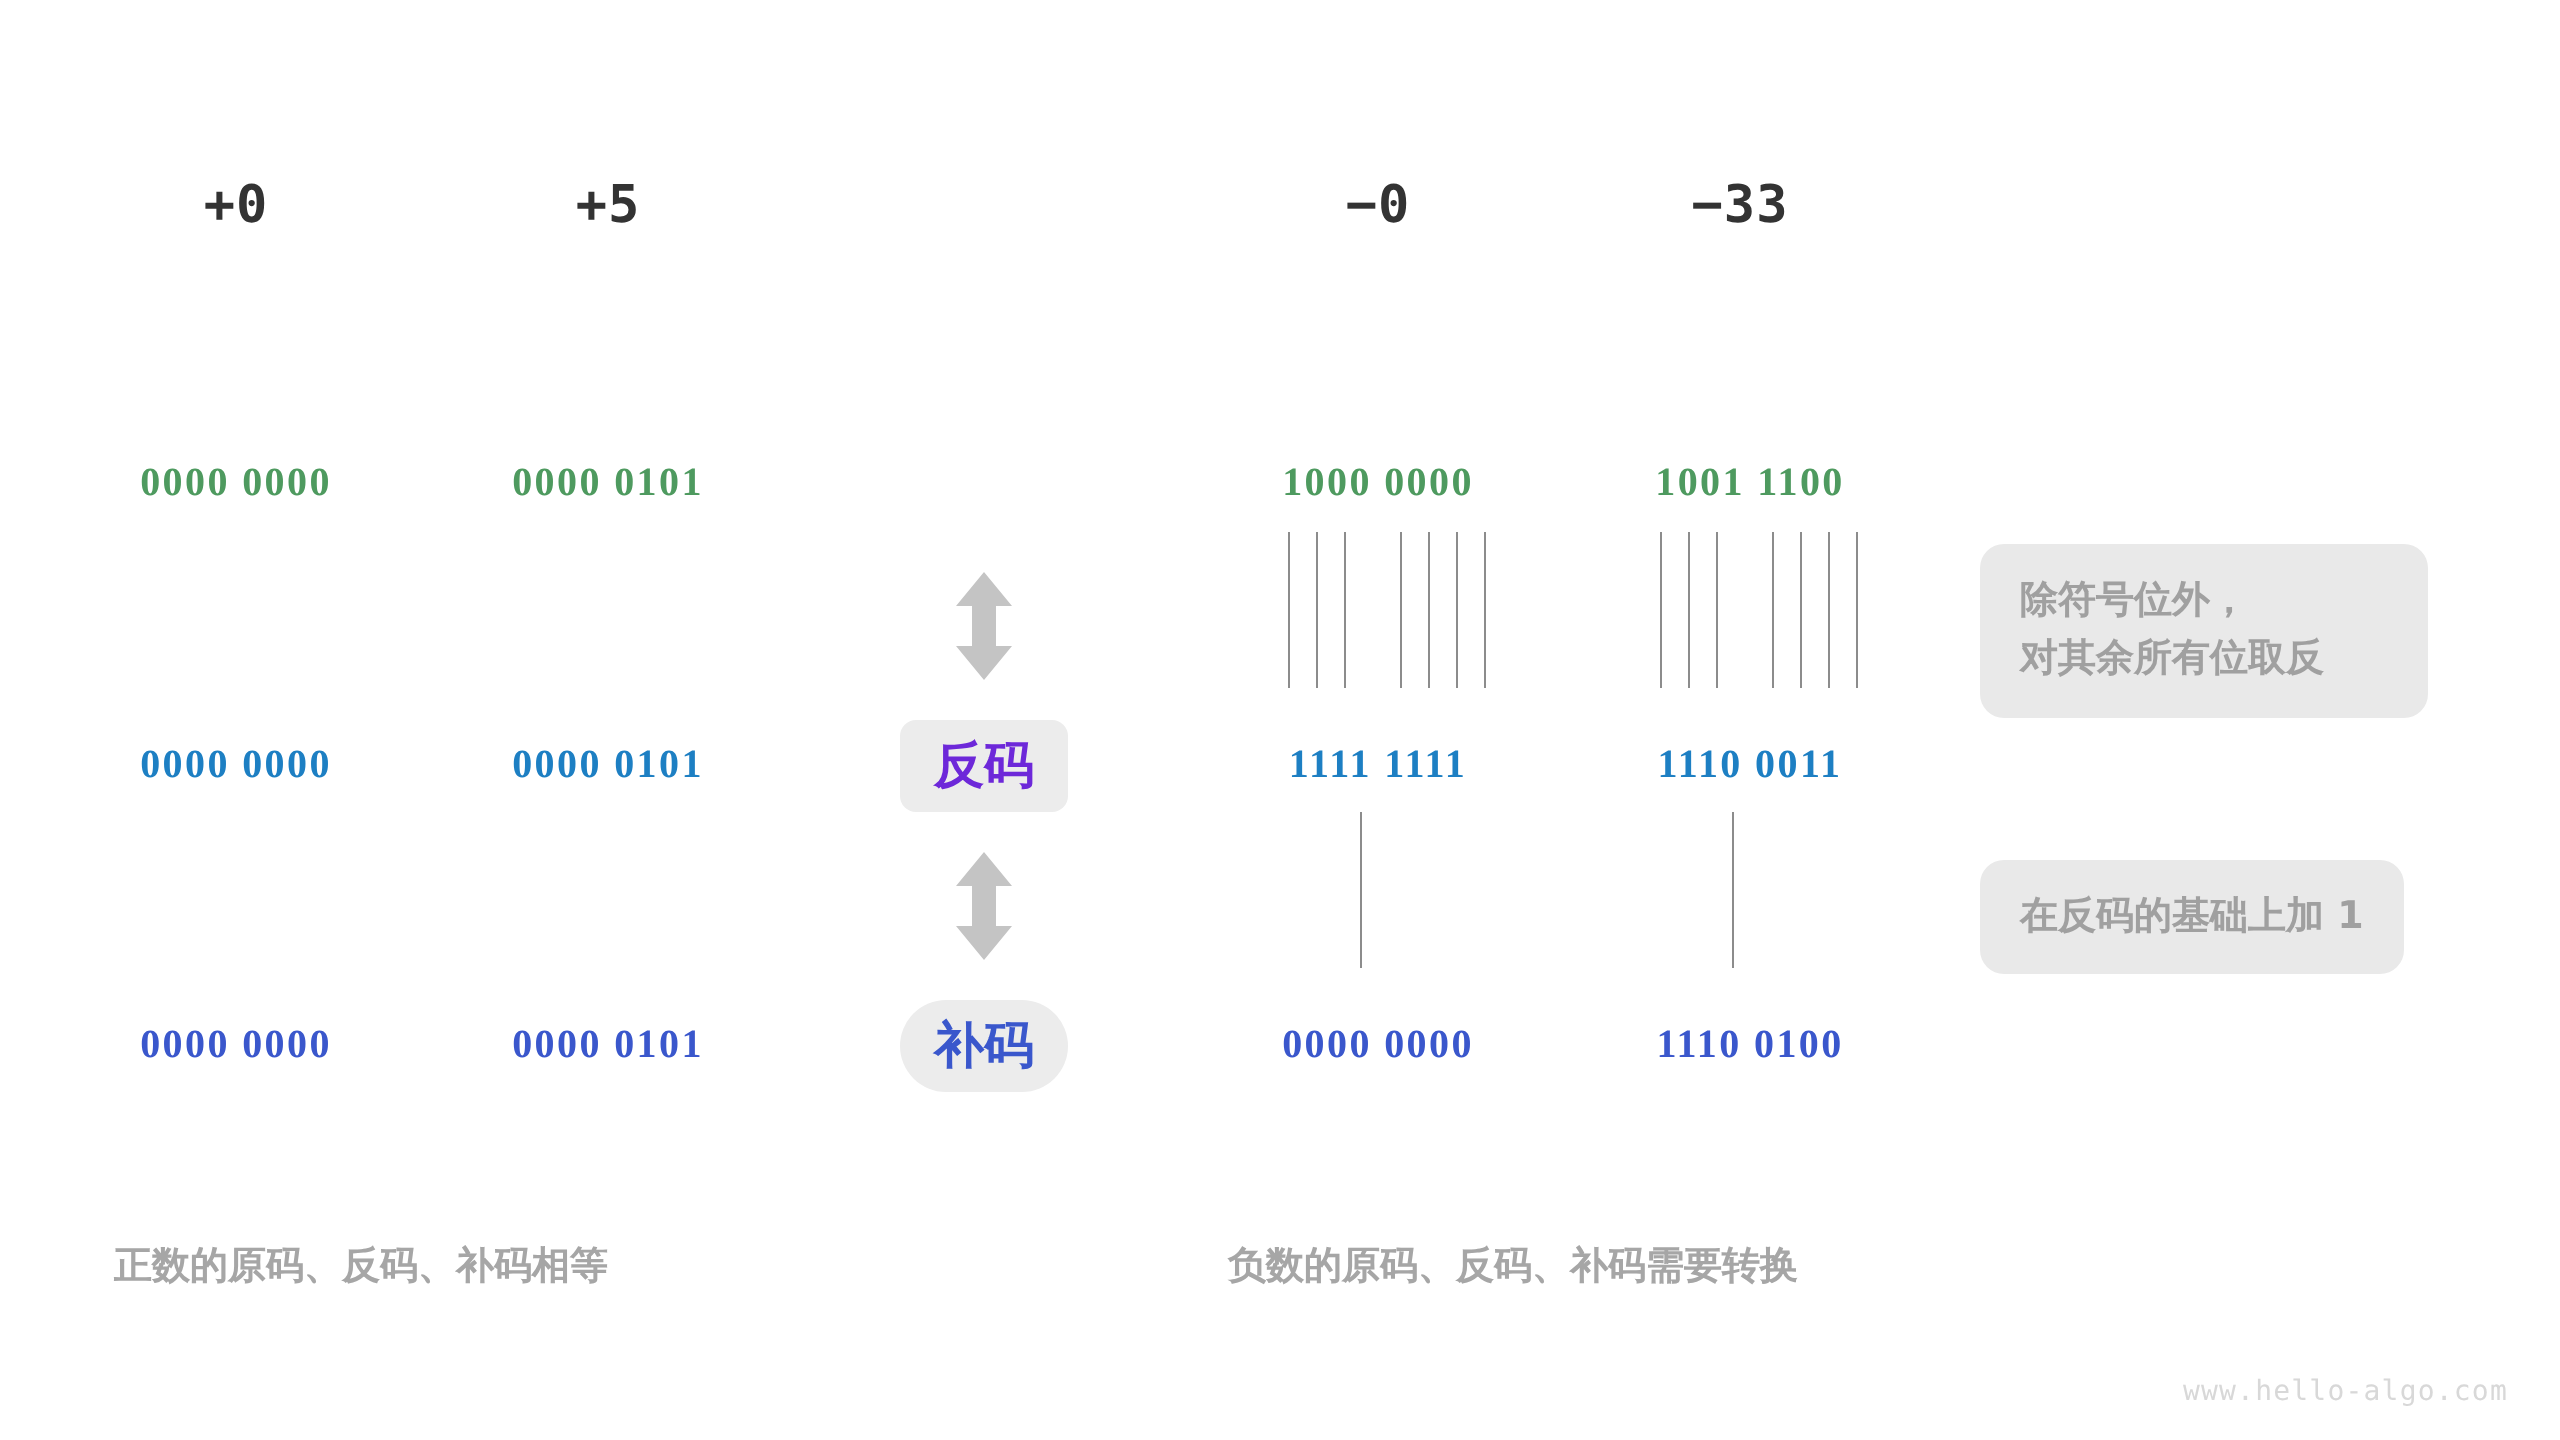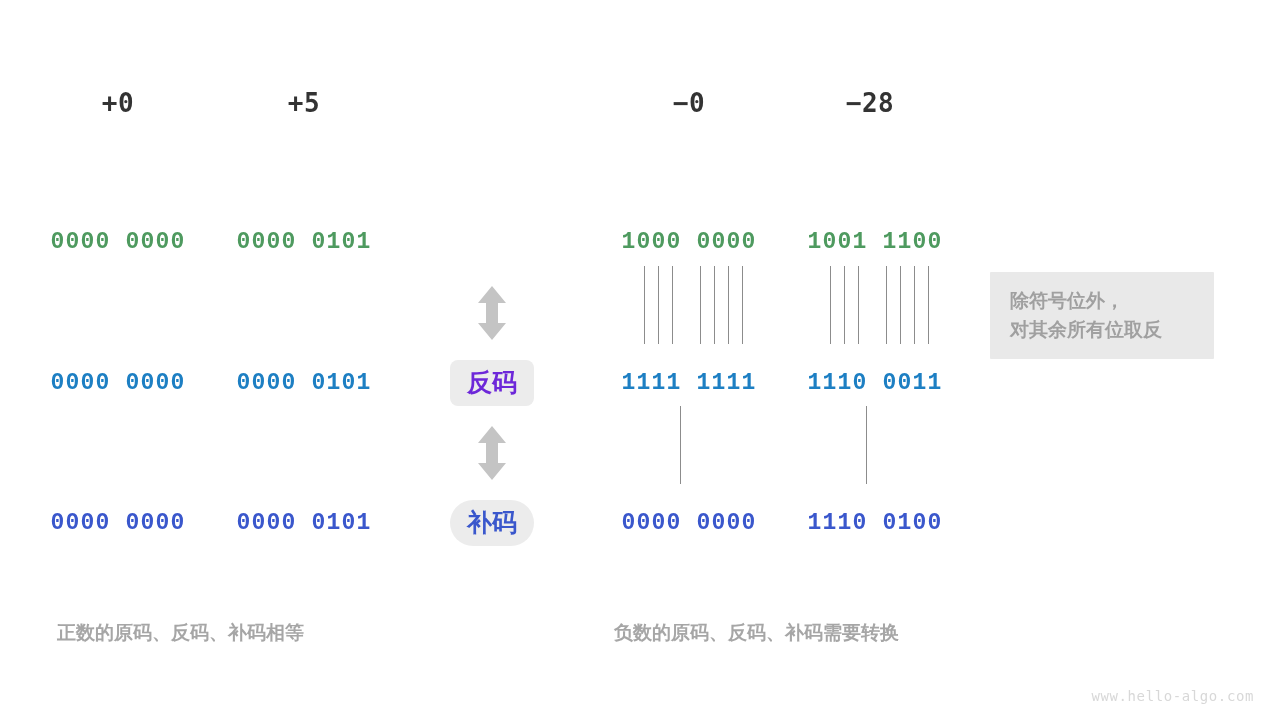--- a/index.html
+++ b/index.html
@@ -32,22 +32,22 @@
   .num {
     font-family: "DejaVu Sans Mono", monospace;
     font-size: 26px;
     font-weight: 700;
     color: #333333;
     letter-spacing: 0.5px;
   }
 
   
   .bin {
-    font-family: Liberation Mono, monospace;
-    font-size: 23px;
+    font-family: Liberation Serif, serif;
+    font-size: 20px;
     font-weight: 700;
     letter-spacing: 1.2px;
   }
   .bin.green { color: #4e9a5f; }
   .bin.blue  { color: #1d7fc3; }
   .bin.indigo{ color: #3a57cc; }
 
   
   .badge {
     position: absolute;
@@ -63,21 +63,21 @@
   }
   .badge.dark   { color: #333333; }
   .badge.green  { color: #4e9a5f; }
   .badge.blue   { color: #6d28d9; }
   .badge.indigo { color: #3a57cc; border-radius: 23px; }
 
   
   .note {
     position: absolute;
     background: #e9e9e9;
-    border-radius: 1px;
+    border-radius: 12px;
     color: #a0a0a0;
     font-size: 19px;
     font-weight: 700;
     line-height: 1.55;
     padding: 14px 20px;
     white-space: pre-line;
   }
 
   
   .caption {
@@ -124,21 +124,21 @@
 
 <div class="stage">
 
   <div class="cell num" style="left:118px; top:103px;">+0</div>
 
   <div class="cell num" style="left:304px; top:103px;">+5</div>
 
 
   <div class="cell num" style="left:689px; top:103px;">−0</div>
 
-  <div class="cell num" style="left:870px; top:103px;">−28</div>
+  <div class="cell num" style="left:870px; top:103px;">−33</div>
 
   <div class="cell bin green" style="left:118px; top:242px;">0000 0000</div>
 
   <div class="cell bin green" style="left:304px; top:242px;">0000 0101</div>
 
 
   <div class="cell bin green" style="left:689px; top:242px;">1000 0000</div>
 
   <div class="cell bin green" style="left:875px; top:242px;">1001 1100</div>
 
@@ -198,20 +198,21 @@
     <span style="left:61px; height:78px;"></span>
   </div>
 
   <div class="lines" style="left:875px; top:406px; width:140px; height:78px;">
     <span style="left:61px; height:78px;"></span>
   </div>
 
   <div class="note" style="left:990px; top:272px; width:184px;">除符号位外，
 对其余所有位取反</div>
 
+  <div class="note" style="left:990px; top:430px;">在反码的基础上加 1</div>
 
   <div class="caption" style="left:57px; top:620px;">正数的原码、反码、补码相等</div>
 
   <div class="caption" style="left:614px; top:620px;">负数的原码、反码、补码需要转换</div>
 
   <div class="watermark">www.hello-algo.com</div>
 
 </div>
 
 </body></html>

